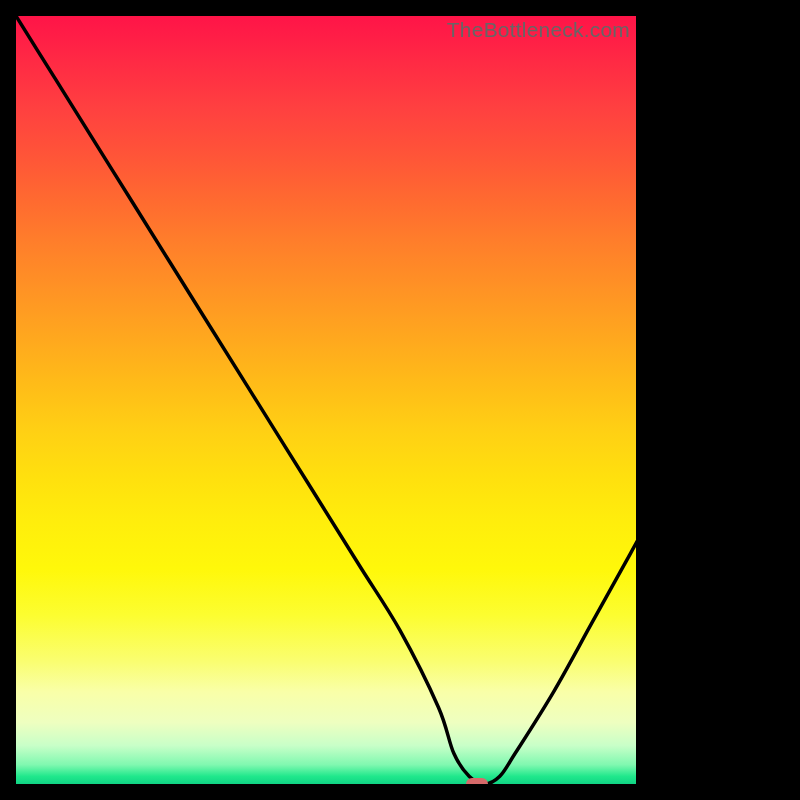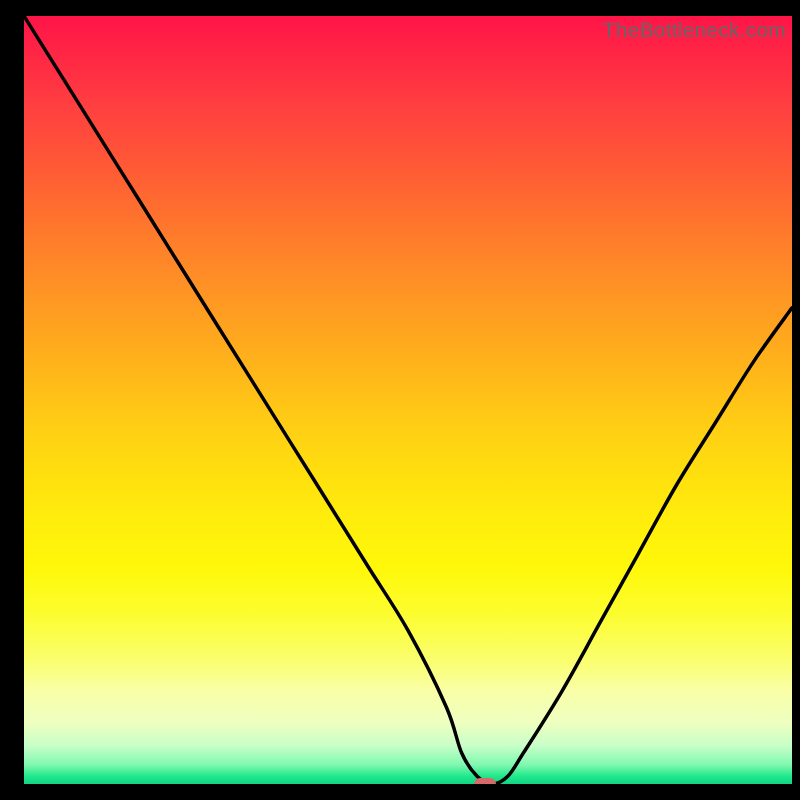--- a/index.html
+++ b/index.html
@@ -12,23 +12,23 @@
     overflow: hidden;
   }
   .frame {
     position: relative;
     width: 800px;
     height: 800px;
     background: #000;
   }
   .plot-area {
     position: absolute;
-    left: 24px;
+    left: 16px;
     top: 16px;
-    width: 768px;
+    width: 620px;
     height: 768px;
     background: linear-gradient(
       to bottom,
       #ff1448 0%,
       #ff2a44 6%,
       #ff4040 12%,
       #ff5438 18%,
       #ff6a30 24%,
       #ff802a 30%,
       #ff9424 36%,

